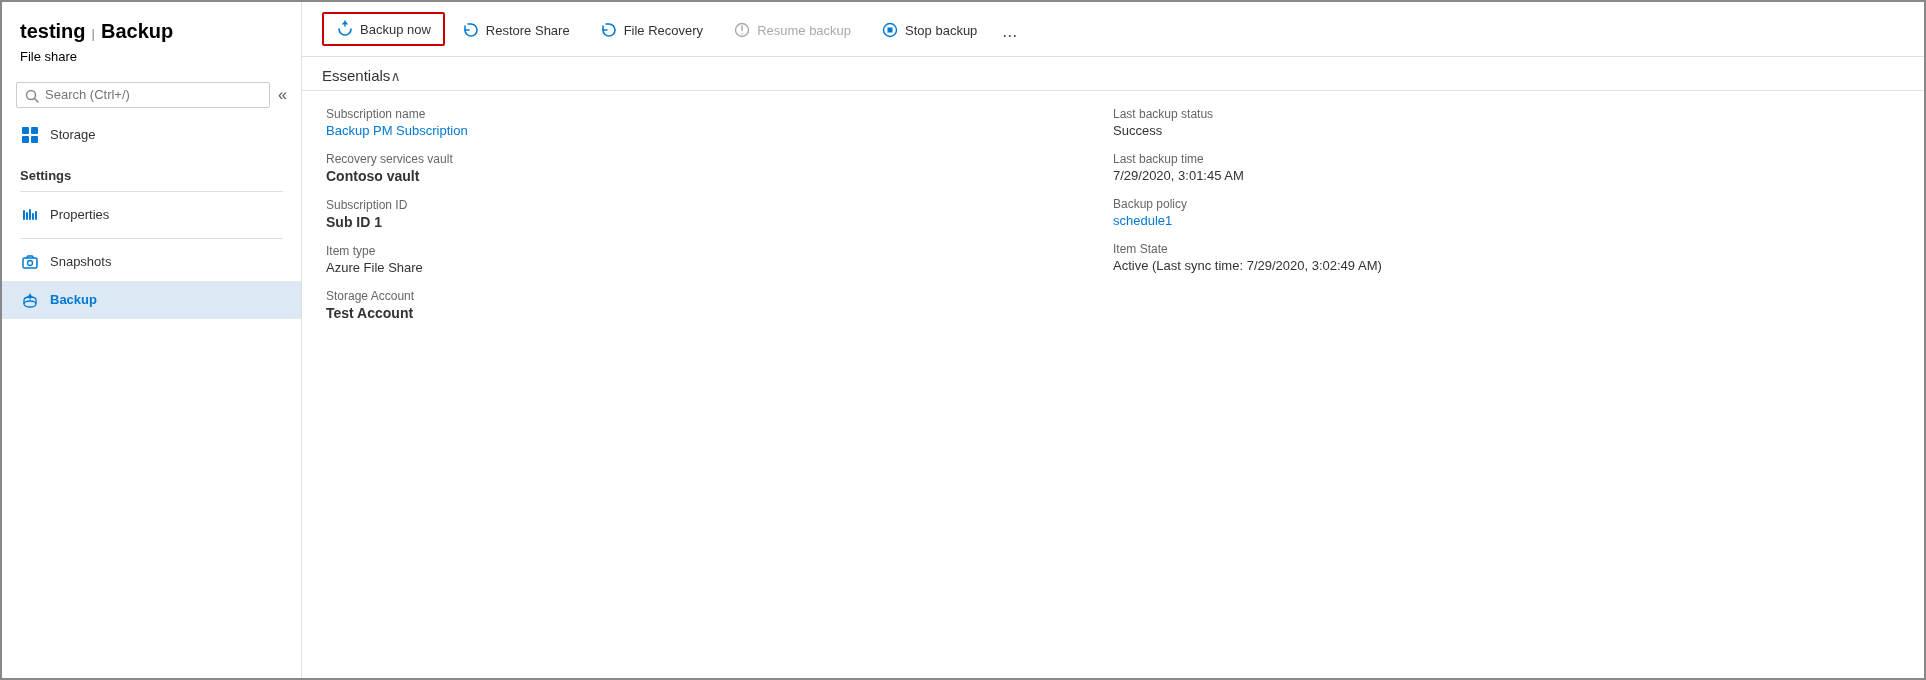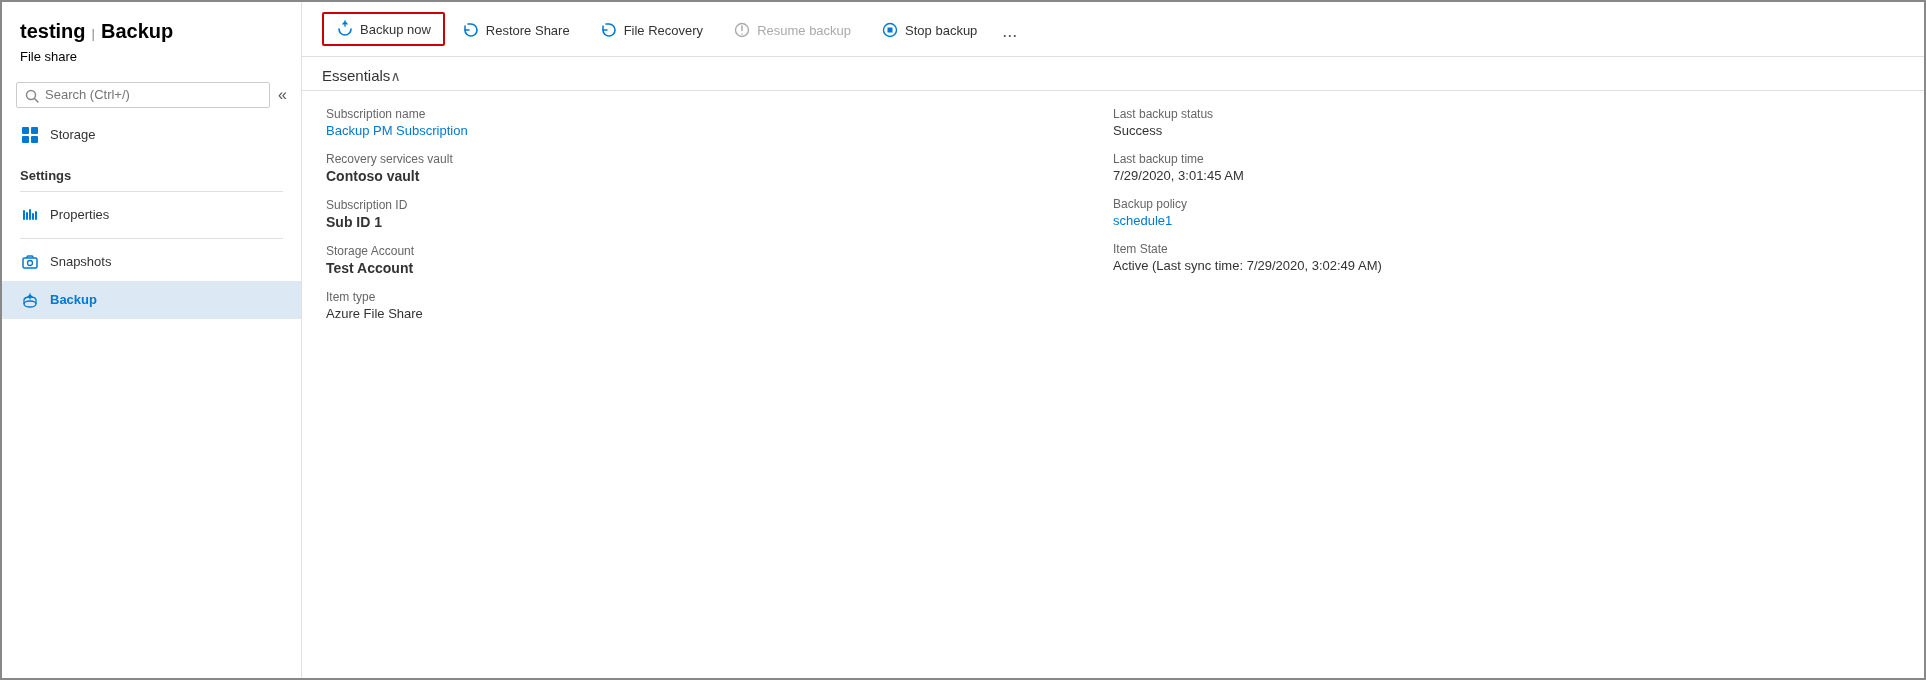--- a/index.html
+++ b/index.html
@@ -395,27 +395,27 @@
           <div class="detail-label">Recovery services vault</div>
           <div class="detail-value bold">Contoso vault</div>
         </div>
 
         <div class="detail-item">
           <div class="detail-label">Subscription ID</div>
           <div class="detail-value bold">Sub ID 1</div>
         </div>
 
         <div class="detail-item">
+          <div class="detail-label">Item type</div>
+          <div class="detail-value">Azure File Share</div>
+        </div>
+
+        <div class="detail-item">
           <div class="detail-label">Storage Account</div>
           <div class="detail-value bold">Test Account</div>
-        </div>
-
-        <div class="detail-item">
-          <div class="detail-label">Item type</div>
-          <div class="detail-value">Azure File Share</div>
         </div>
       </div>
 
       <div class="detail-col">
 
         <div class="detail-item">
           <div class="detail-label">Last backup status</div>
           <div class="detail-value">Success</div>
         </div>
 

